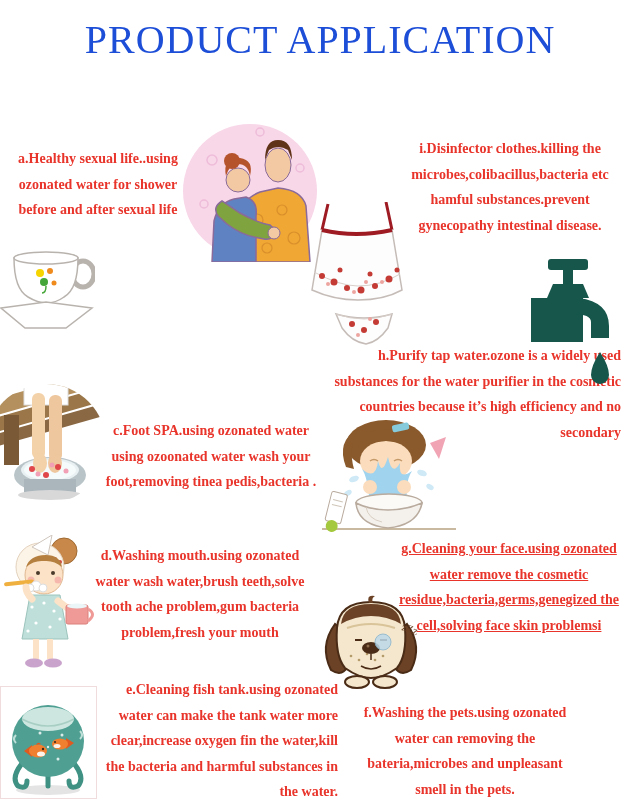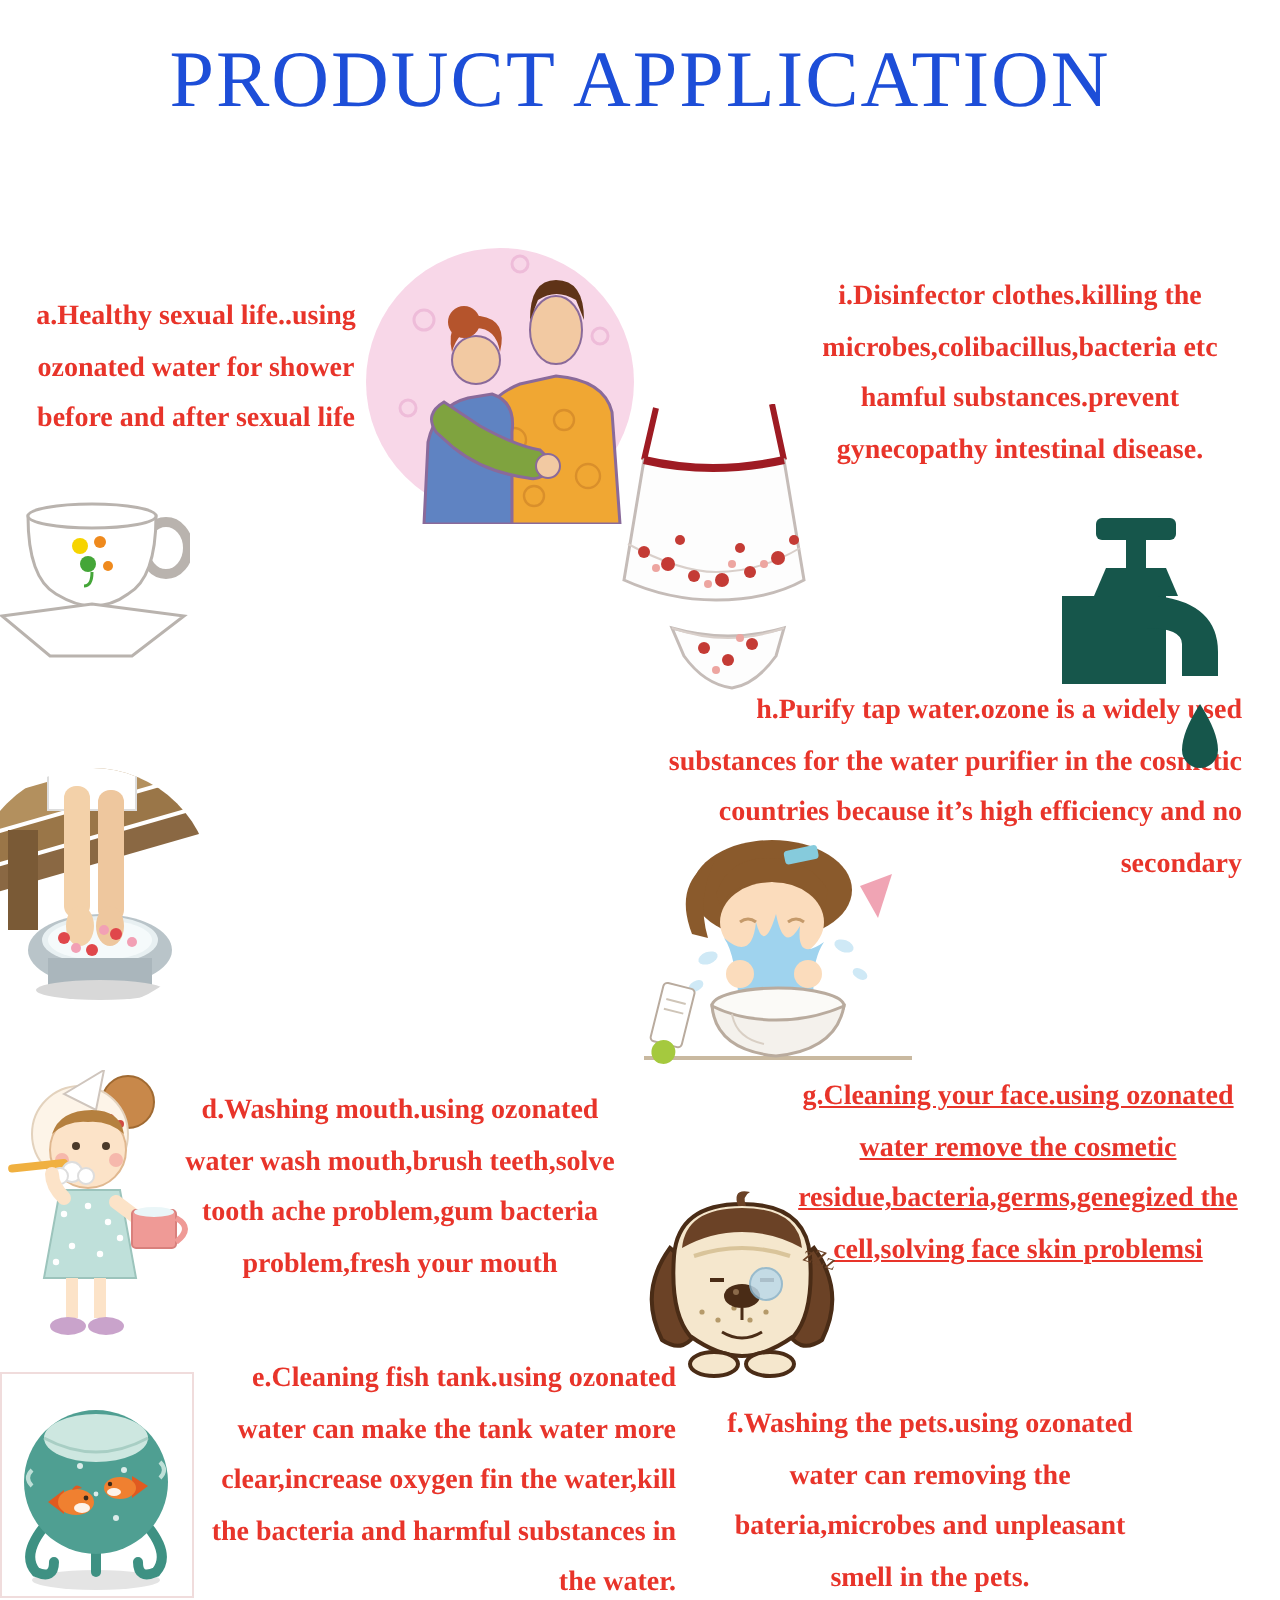--- a/index.html
+++ b/index.html
@@ -26,26 +26,29 @@
 microbes,colibacillus,bacteria etc
 hamful substances.prevent
 gynecopathy intestinal disease.</div>
   <div class="txt center" style="left:0px;top:146px;width:196px;">a.Healthy sexual life..using
 ozonated water for shower
 before and after sexual life</div>
   <div class="txt right" style="left:285px;top:343px;width:336px;">h.Purify tap water.ozone is a widely used
 substances for the water purifier in the cosmetic
 countries because it’s high efficiency and no
 secondary</div>
+  <div class="txt center" style="left:86px;top:418px;width:250px;">c.Foot SPA.using ozonated water
+using ozoonated water wash your
+foot,removing tinea pedis,bacteria .</div>
   <div class="txt center" style="left:380px;top:536px;width:258px;text-decoration:underline;">g.Cleaning your face.using ozonated
 water remove the cosmetic
 residue,bacteria,germs,genegized the
 cell,solving face skin problemsi</div>
   <div class="txt center" style="left:82px;top:543px;width:236px;">d.Washing mouth.using ozonated
-water wash mouth,brush teeth,solve
+water wash water,brush teeth,solve
 tooth ache problem,gum bacteria
 problem,fresh your mouth</div>
   <div class="txt right" style="left:68px;top:677px;width:270px;">e.Cleaning fish tank.using ozonated
 water can make the tank water more
 clear,increase oxygen fin the water,kill
 the bacteria and harmful substances in
 the water.</div>
   <div class="txt center" style="left:330px;top:700px;width:270px;">f.Washing the pets.using ozonated
 water can removing the
 bateria,microbes and unpleasant

